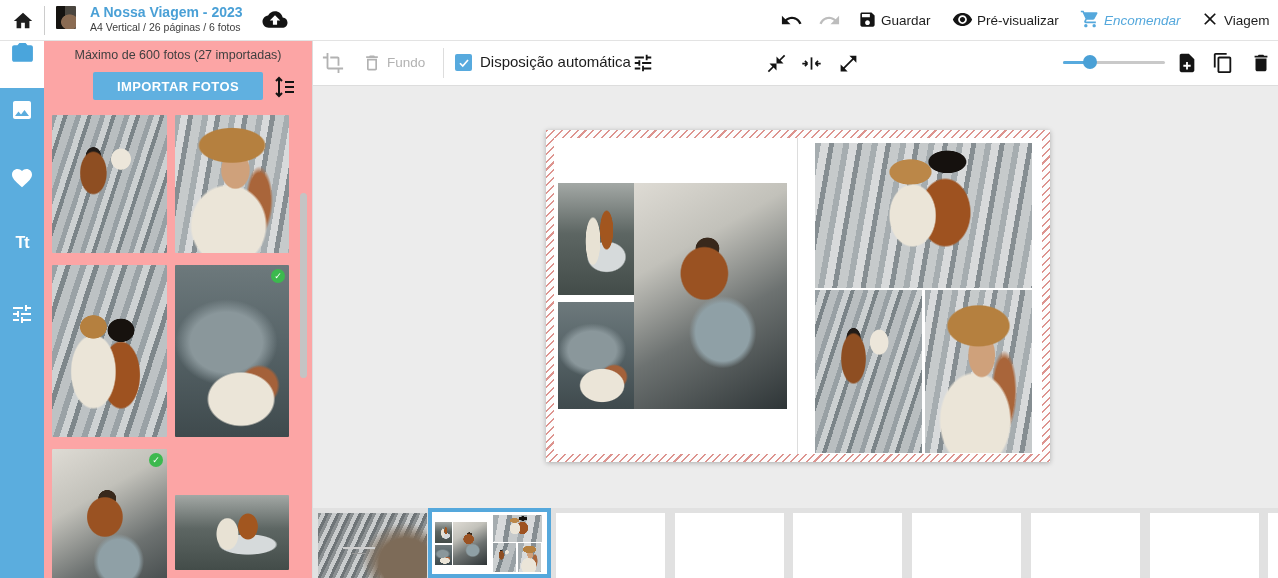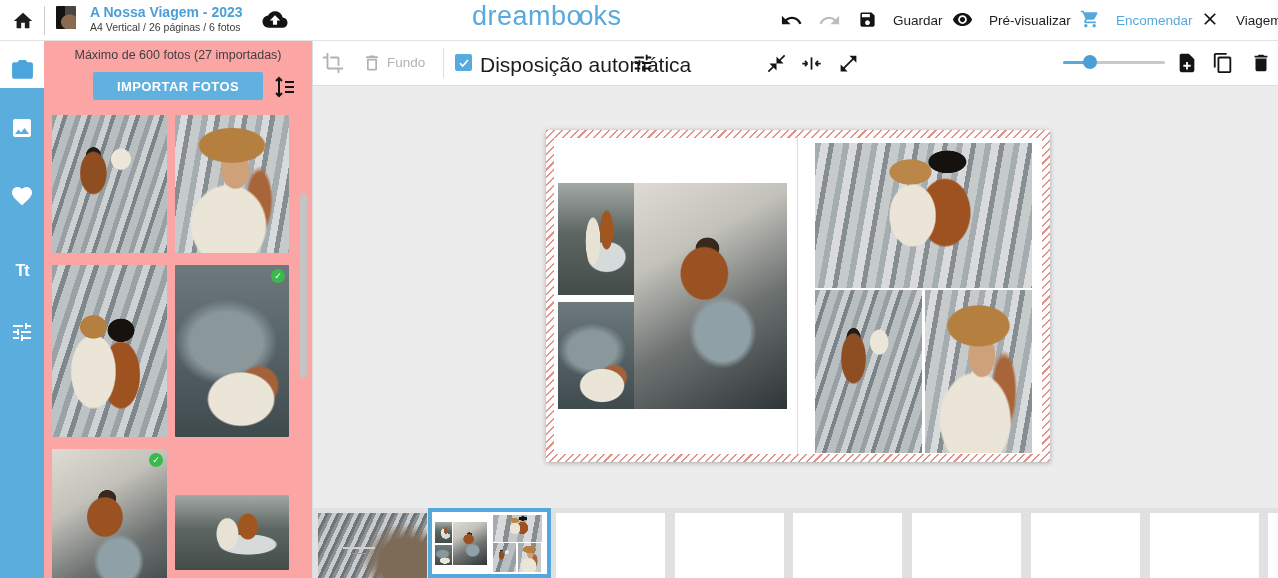--- a/index.html
+++ b/index.html
@@ -20,27 +20,27 @@
   .tb-titles { position:absolute; left:90px; top:4px; line-height:1.15; }
   .tb-title { font-size:14px; font-weight:bold; color:#4aa0d6; }
   .tb-subtitle { font-size:10.5px; color:#3c3c3c; margin-top:1px; }
   .tb-cloud { position:absolute; left:261px; top:7px; width:28px; height:25px; }
   .tb-logo { position:absolute; left:472px; top:1px; font-size:27px; font-weight:500;
     color:#5aa9dc; letter-spacing:.5px; }
   .tb-logo .oo { letter-spacing:-3px; margin-right:3px; }
   .tb-undo { position:absolute; left:780px; top:9px; width:23px; height:23px; }
   .tb-redo { position:absolute; left:818px; top:9px; width:23px; height:23px; }
   .tb-action { position:absolute; top:8px; height:25px; display:flex; align-items:center;
-    gap:16px; font-size:13.5px; font-weight:500; color:#1d1d1d; cursor:pointer; }
+    gap:4px; font-size:13.5px; font-weight:500; color:#1d1d1d; cursor:pointer; }
   .tb-save { left:858px; } .tb-preview { left:952px; }
-  .tb-order { left:1080px; color:#55a8dc; } .tb-close { left:1200px; }
+  .tb-order { left:1080px; color:#55a8dc;font-style:italic; } .tb-close { left:1200px; }
 
   
   .sidebar { position:absolute; left:0; top:41px; width:44px; height:537px; background:#fff; z-index:20; }
-  .side-tab { width:44px; height:46px; display:flex; align-items:flex-end; justify-content:center; cursor:pointer; }
+  .side-tab { width:44px; height:46px; display:flex; align-items:flex-start; justify-content:center; cursor:pointer; }
   .side-tab.active { background:#fff; }
   .side-rest { position:absolute; left:0; top:47px; width:44px; height:490px; background:#5badde;
     display:flex; flex-direction:column; align-items:center; padding-top:10px; gap:22px; }
   .side-text-icon { color:#fff; font-size:16px; font-weight:bold; letter-spacing:-1px; }
 
   
   .photos-panel { position:absolute; left:44px; top:41px; width:269px; height:537px;
     background:#fca5a5; border-right:1px solid #ddd; overflow:hidden; z-index:10; }
   .pp-limit { position:absolute; left:0; top:7px; width:100%; text-align:center;
     font-size:12.5px; color:#3f3f3f; }
@@ -98,21 +98,21 @@
   .editor { position:absolute; left:313px; top:41px; width:965px; height:537px; }
   .ed-toolbar { position:absolute; left:0; top:0; width:965px; height:45px; background:#fff;
     border-bottom:1px solid #ddd; }
   .ed-toolbar .ic { position:absolute; top:11px; width:22px; height:22px; }
   .ic-crop { left:9px; } .ic-trash { left:48px; }
   .lbl-fundo { position:absolute; left:74px; top:14px; font-size:13.5px; color:#b2b2b2; }
   .ed-divider { position:absolute; left:130px; top:7px; width:1px; height:30px; background:#ddd; }
   .auto-check { position:absolute; left:142px; top:13px; width:17px; height:17px; border-radius:2px;
     background:#57aade; display:flex; align-items:center; justify-content:center; cursor:pointer; }
   .auto-check svg { width:12px; height:12px; }
-  .lbl-auto { position:absolute; left:167px; top:12px; font-size:21px; color:#1c1c1c; cursor:default; }
+  .lbl-auto { position:absolute; left:167px; top:12px; font-size:15px; color:#1c1c1c; cursor:default; }
   .ic-tune2 { left:319px; top:12px; }
   .ic-collapse { left:452px; } .ic-hcompress { left:487px; } .ic-expand { left:524px; }
   .zoom-track { position:absolute; left:750px; top:20px; width:102px; height:3px; background:#c9c9c9;
     border-radius:2px; cursor:pointer; }
   .zoom-fill { height:3px; background:#57aade; border-radius:2px; }
   .zoom-thumb { position:absolute; top:-6px; width:14px; height:14px; border-radius:50%;
     background:#4aa0d6; }
   .ic-addpage { left:863px; } .ic-copy { left:899px; } .ic-delete { left:937px; }
 
   .canvas { position:absolute; left:0; top:45px; width:965px; height:492px; background:#ececec; }
@@ -164,21 +164,20 @@
     <span class="tb-cover-mini"></span>
     <div class="tb-titles">
       <div class="tb-title">A Nossa Viagem - 2023</div>
       <div class="tb-subtitle">A4 Vertical / 26 páginas / 6 fotos</div>
     </div>
     <span class="icon-btn tb-cloud">
       <svg viewBox="0 0 24 24" width="28" height="25" fill="#141414">
           <path d="M19.35 10.04C18.67 6.59 15.64 4 12 4 9.11 4 6.6 5.64 5.35 8.04 2.34 8.36 0 10.91 0 14c0 3.31 2.69 6 6 6h13c2.76 0 5-2.24 5-5 0-2.64-2.05-4.78-4.65-4.96zM14 13v4h-4v-4H7l5-5 5 5h-3z"></path>
         </svg>
     </span>
-    <div class="tb-logo"><span>dreamb</span><span class="oo">oo</span><span>ks</span></div>
     <span class="icon-btn tb-undo">
       <svg viewBox="0 0 24 24" width="23" height="23" fill="#141414">
           <path d="M12.5 8c-2.65 0-5.05.99-6.9 2.6L2 7v9h9l-3.62-3.62c1.39-1.16 3.16-1.88 5.12-1.88 3.54 0 6.55 2.31 7.6 5.5l2.37-.78C21.08 11.03 17.15 8 12.5 8z"></path>
         </svg>
     </span>
     <span class="icon-btn tb-redo">
       <svg viewBox="0 0 24 24" width="23" height="23" fill="#bdbdbd">
           <path d="M18.4 10.6C16.55 8.99 14.15 8 11.5 8c-4.65 0-8.58 3.03-9.96 7.22L3.9 16c1.05-3.19 4.05-5.5 7.6-5.5 1.95 0 3.73.72 5.12 1.88L13 16h9V7l-3.6 3.6z"></path>
         </svg>
     </span>

